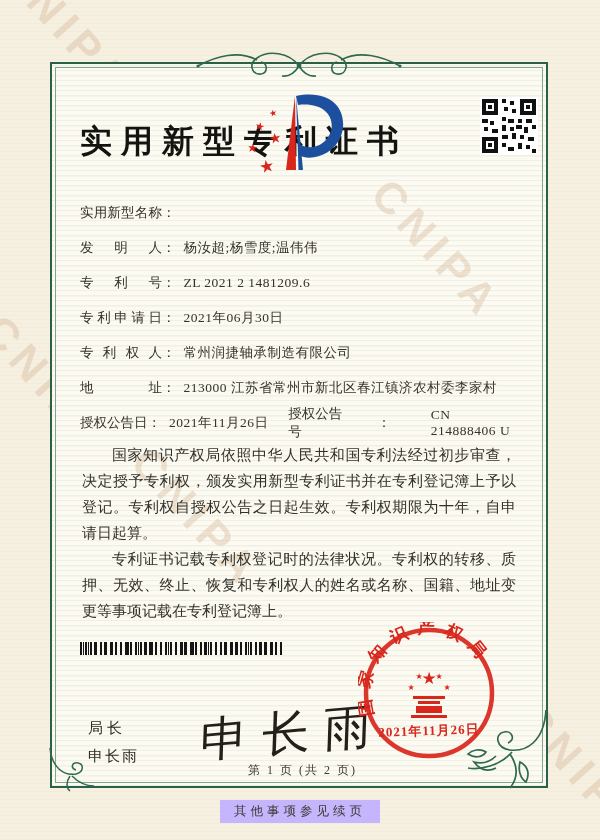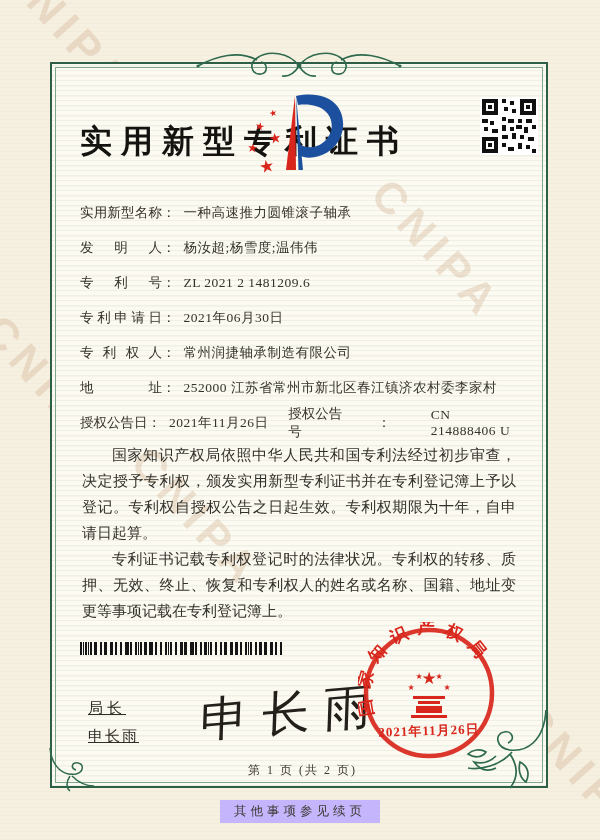--- a/index.html
+++ b/index.html
@@ -48,21 +48,21 @@
   .paras p{margin:0;font-size:15px;line-height:26px;text-align:justify;
            text-indent:2em;color:#33312b;}
 
   .barcode{margin-top:18px;width:205px;height:13px;
     background-image:
       repeating-linear-gradient(90deg,#151515 0 2px,transparent 2px 5px),
       repeating-linear-gradient(90deg,#151515 0 1px,transparent 1px 8px),
       repeating-linear-gradient(90deg,transparent 0 3px,#151515 3px 4px,transparent 4px 11px);
   }
 
-  .sig-block{position:relative;margin-top:44px;margin-left:8px;height:70px;text-decoration:underline;}
+  .sig-block{position:relative;margin-top:64px;margin-left:8px;height:70px;}
   .sig-role{font-size:15px;letter-spacing:4px;color:#2c2a24;font-family:"Liberation Sans","DejaVu Sans",sans-serif;}
   .sig-name{font-size:15px;letter-spacing:2px;margin-top:9px;color:#2c2a24;font-family:"Liberation Sans","DejaVu Sans",sans-serif;}
   .autograph{position:absolute;left:112px;top:-18px;font-size:48px;color:#23201b;
              letter-spacing:14px;transform:rotate(-5deg) skewX(-7deg);white-space:nowrap;}
 
   .seal{position:absolute;left:306px;top:558px;width:142px;height:142px;z-index:4;}
   .seal-date{position:absolute;bottom:24px;left:0;right:0;text-align:center;
              color:#d8261c;font-size:13px;font-weight:bold;letter-spacing:1px;
              transform:rotate(-2deg);}
 
@@ -185,21 +185,20 @@
           <rect x="8" y="46" width="4" height="4"></rect>
         </g>
     </svg>
 
     <div class="title">实用新型专利证书</div>
 
     <div class="fields">
       <div class="field-row">
         <span class="flabel">实用新型名称</span>
           <span class="fcolon">：</span>
-        <span class="fvalue">一种高速推力圆锥滚子轴承</span>
       </div>
       <div class="field-row">
         <span class="flabel">发明人</span>
           <span class="fcolon">：</span>
         <span class="fvalue">杨汝超;杨雪度;温伟伟</span>
       </div>
       <div class="field-row">
         <span class="flabel">专利号</span>
           <span class="fcolon">：</span>
         <span class="fvalue">ZL 2021 2 1481209.6</span>
@@ -210,21 +209,21 @@
         <span class="fvalue">2021年06月30日</span>
       </div>
       <div class="field-row">
         <span class="flabel">专利权人</span>
           <span class="fcolon">：</span>
         <span class="fvalue">常州润捷轴承制造有限公司</span>
       </div>
       <div class="field-row">
         <span class="flabel">地址</span>
           <span class="fcolon">：</span>
-        <span class="fvalue">252000 江苏省常州市新北区春江镇济农村委李家村</span>
+        <span class="fvalue">213000 江苏省常州市新北区春江镇济农村委李家村</span>
       </div>
       <div class="field-row">
         <span class="grant-left">
           <span class="flabel-nat">授权公告日</span>
             <span class="fcolon">：</span>
           <span class="fvalue">2021年11月26日</span>
         </span>
         <span class="grant-right">
           <span class="flabel-nat">授权公告号</span>
             <span class="fcolon">：</span>

